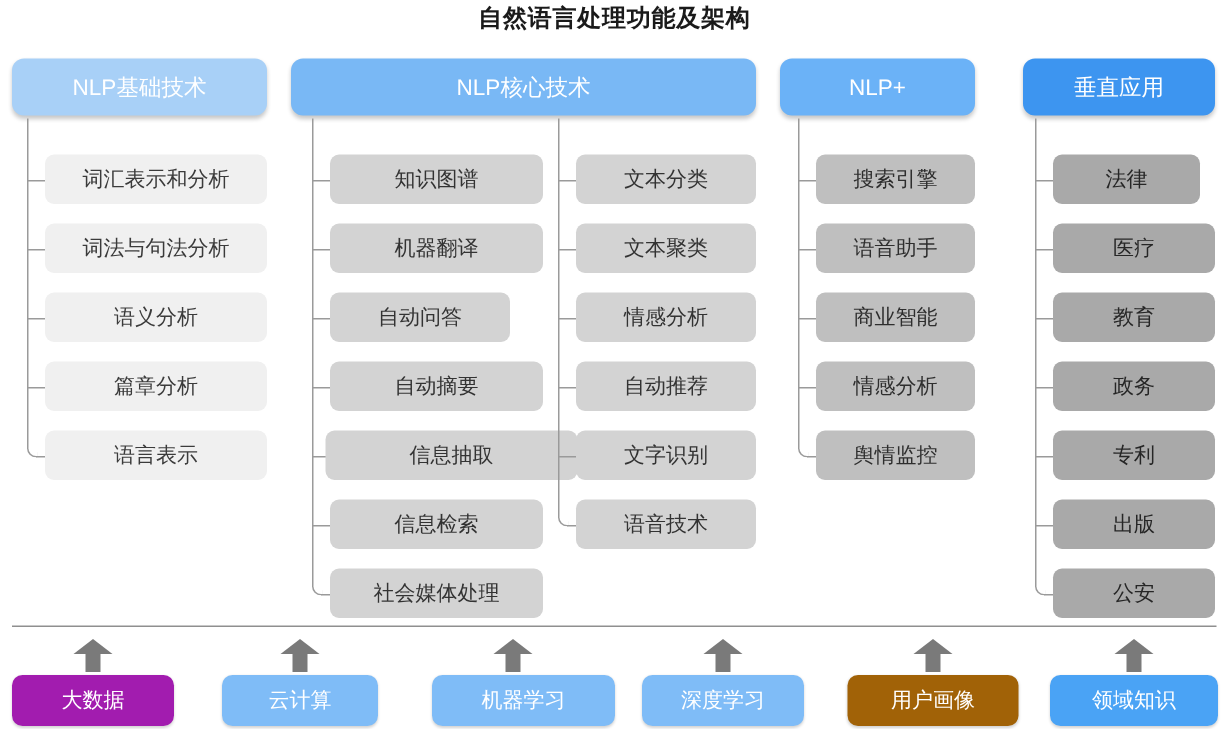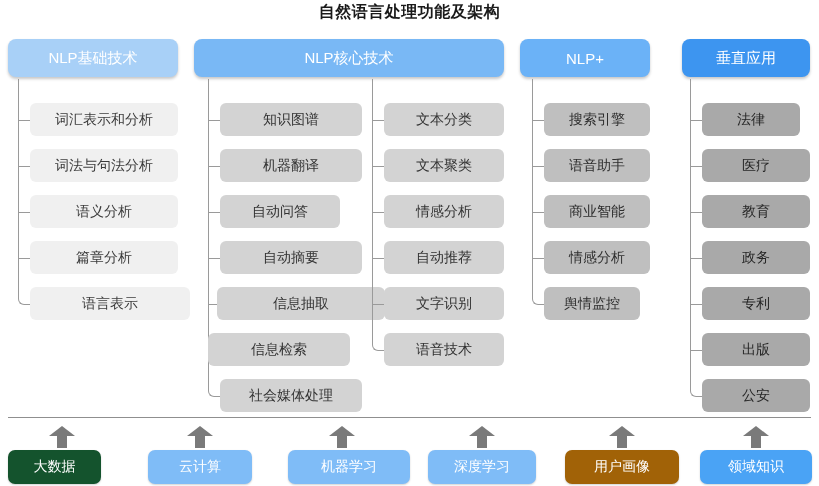--- a/index.html
+++ b/index.html
@@ -113,36 +113,36 @@
       <div class="spine-cap" style="left: 18px; top: 297.5px;"></div>
       <div class="branch" style="left: 18px; top: 119.5px; width: 12px;"></div>
       <div class="leaf l1" style="left: 30px; top: 103px; width: 148px;">词汇表示和分析</div>
       <div class="branch" style="left: 18px; top: 165.5px; width: 12px;"></div>
       <div class="leaf l1" style="left: 30px; top: 149px; width: 148px;">词法与句法分析</div>
       <div class="branch" style="left: 18px; top: 211.5px; width: 12px;"></div>
       <div class="leaf l1" style="left: 30px; top: 195px; width: 148px;">语义分析</div>
       <div class="branch" style="left: 18px; top: 257.5px; width: 12px;"></div>
       <div class="leaf l1" style="left: 30px; top: 241px; width: 148px;">篇章分析</div>
       <div class="branch" style="left: 24px; top: 303.5px; width: 6px;"></div>
-      <div class="leaf l1" style="left: 30px; top: 287px; width: 160px;">语言表示</div>
+      <div class="leaf l1" style="left: 30px; top: 287px; width: 148px;">语言表示</div>
       <div class="hdr" style="left: 194px; top: 39px; width: 310px; background: rgb(121, 184, 245);">NLP核心技术</div>
       <div class="spine" style="left: 208px; top: 79px; height: 310.5px;"></div>
       <div class="spine-cap" style="left: 208px; top: 389.5px;"></div>
       <div class="branch" style="left: 208px; top: 119.5px; width: 12px;"></div>
       <div class="leaf l2" style="left: 220px; top: 103px; width: 142px;">知识图谱</div>
       <div class="branch" style="left: 208px; top: 165.5px; width: 12px;"></div>
       <div class="leaf l2" style="left: 220px; top: 149px; width: 142px;">机器翻译</div>
       <div class="branch" style="left: 208px; top: 211.5px; width: 12px;"></div>
       <div class="leaf l2" style="left: 220px; top: 195px; width: 120px; text-align: right;">自动问答</div>
       <div class="branch" style="left: 208px; top: 257.5px; width: 12px;"></div>
       <div class="leaf l2" style="left: 220px; top: 241px; width: 142px;">自动摘要</div>
       <div class="branch" style="left: 208px; top: 303.5px; width: 12px;"></div>
       <div class="leaf l2" style="left: 217px; top: 287px; width: 168px;">信息抽取</div>
       <div class="branch" style="left: 208px; top: 349.5px; width: 12px;"></div>
-      <div class="leaf l2" style="left: 208px; top: 333px; width: 142px;">信息检索</div>
+      <div class="leaf l2" style="left: 220px; top: 333px; width: 142px;">信息检索</div>
       <div class="branch" style="left: 214px; top: 395.5px; width: 6px;"></div>
       <div class="leaf l2" style="left: 220px; top: 379px; width: 142px;">社会媒体处理</div>
       <div class="spine" style="left: 372px; top: 79px; height: 264.5px;"></div>
       <div class="spine-cap" style="left: 372px; top: 343.5px;"></div>
       <div class="branch" style="left: 372px; top: 119.5px; width: 12px;"></div>
       <div class="leaf l2" style="left: 384px; top: 103px; width: 120px;">文本分类</div>
       <div class="branch" style="left: 372px; top: 165.5px; width: 12px;"></div>
       <div class="leaf l2" style="left: 384px; top: 149px; width: 120px;">文本聚类</div>
       <div class="branch" style="left: 372px; top: 211.5px; width: 12px;"></div>
       <div class="leaf l2" style="left: 384px; top: 195px; width: 120px;">情感分析</div>
@@ -157,21 +157,21 @@
       <div class="spine-cap" style="left: 532px; top: 297.5px;"></div>
       <div class="branch" style="left: 532px; top: 119.5px; width: 12px;"></div>
       <div class="leaf l3" style="left: 544px; top: 103px; width: 106px;">搜索引擎</div>
       <div class="branch" style="left: 532px; top: 165.5px; width: 12px;"></div>
       <div class="leaf l3" style="left: 544px; top: 149px; width: 106px;">语音助手</div>
       <div class="branch" style="left: 532px; top: 211.5px; width: 12px;"></div>
       <div class="leaf l3" style="left: 544px; top: 195px; width: 106px;">商业智能</div>
       <div class="branch" style="left: 532px; top: 257.5px; width: 12px;"></div>
       <div class="leaf l3" style="left: 544px; top: 241px; width: 106px;">情感分析</div>
       <div class="branch" style="left: 538px; top: 303.5px; width: 6px;"></div>
-      <div class="leaf l3" style="left: 544px; top: 287px; width: 96px;">舆情监控</div>
+      <div class="leaf l3" style="left: 544px; top: 287px; width: 106px;">舆情监控</div>
       <div class="hdr" style="left: 682px; top: 39px; width: 128px; background: rgb(61, 149, 240);">垂直应用</div>
       <div class="spine" style="left: 690px; top: 79px; height: 310.5px;"></div>
       <div class="spine-cap" style="left: 690px; top: 389.5px;"></div>
       <div class="branch" style="left: 690px; top: 119.5px; width: 12px;"></div>
       <div class="leaf l4" style="left: 702px; top: 103px; width: 98px;">法律</div>
       <div class="branch" style="left: 690px; top: 165.5px; width: 12px;"></div>
       <div class="leaf l4" style="left: 702px; top: 149px; width: 108px; text-align: center;">医疗</div>
       <div class="branch" style="left: 690px; top: 211.5px; width: 12px;"></div>
       <div class="leaf l4" style="left: 702px; top: 195px; width: 108px;">教育</div>
       <div class="branch" style="left: 690px; top: 257.5px; width: 12px;"></div>
@@ -180,21 +180,21 @@
       <div class="leaf l4" style="left: 702px; top: 287px; width: 108px;">专利</div>
       <div class="branch" style="left: 690px; top: 349.5px; width: 12px;"></div>
       <div class="leaf l4" style="left: 702px; top: 333px; width: 108px;">出版</div>
       <div class="branch" style="left: 696px; top: 395.5px; width: 6px;"></div>
       <div class="leaf l4" style="left: 702px; top: 379px; width: 108px;">公安</div>
       <div class="divider" style="top: 417px;"></div>
       <div class="arrow" style="left: 49px; top: 426px;">
         <div class="head"></div>
         <div class="shaft"></div>
       </div>
-      <div class="found" style="left: 8px; top: 450px; width: 93px; background: #14532d;">大数据</div>
+      <div class="found" style="left: 8px; top: 450px; width: 108px; background: #a21caf;">大数据</div>
       <div class="arrow" style="left: 187px; top: 426px;">
         <div class="head"></div>
         <div class="shaft"></div>
       </div>
       <div class="found" style="left: 148px; top: 450px; width: 104px; background: rgb(127, 188, 247);">云计算</div>
       <div class="arrow" style="left: 329px; top: 426px;">
         <div class="head"></div>
         <div class="shaft"></div>
       </div>
       <div class="found" style="left: 288px; top: 450px; width: 122px; background: rgb(127, 188, 247);">机器学习</div>

